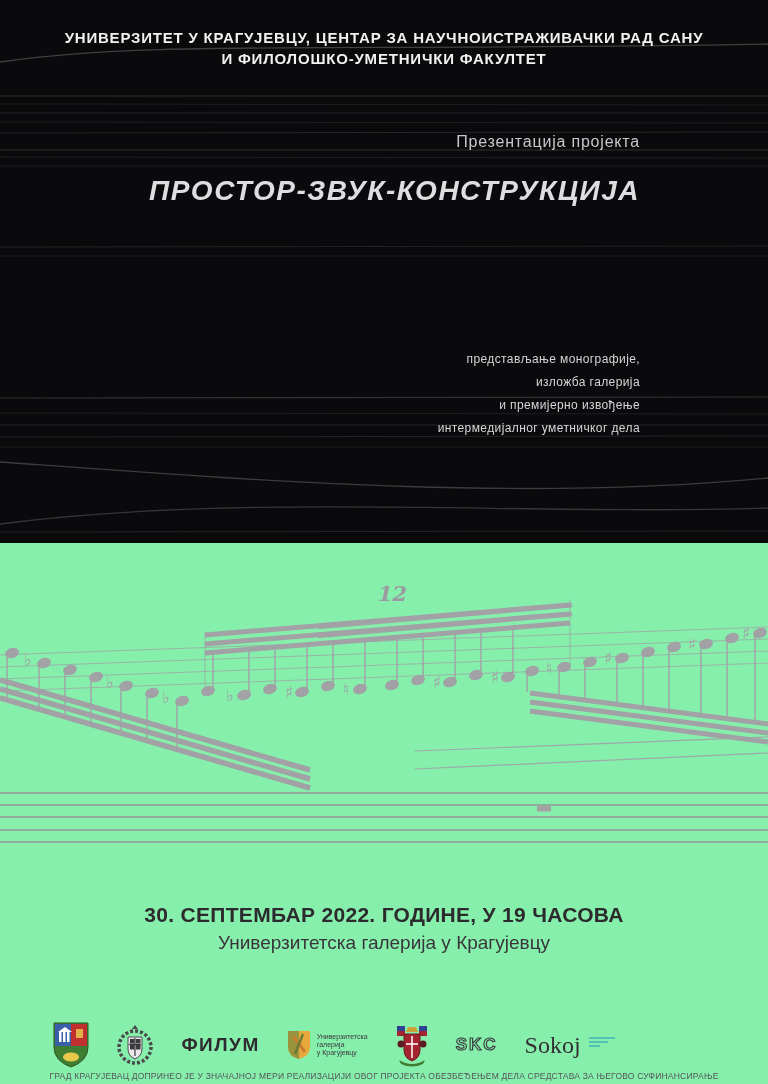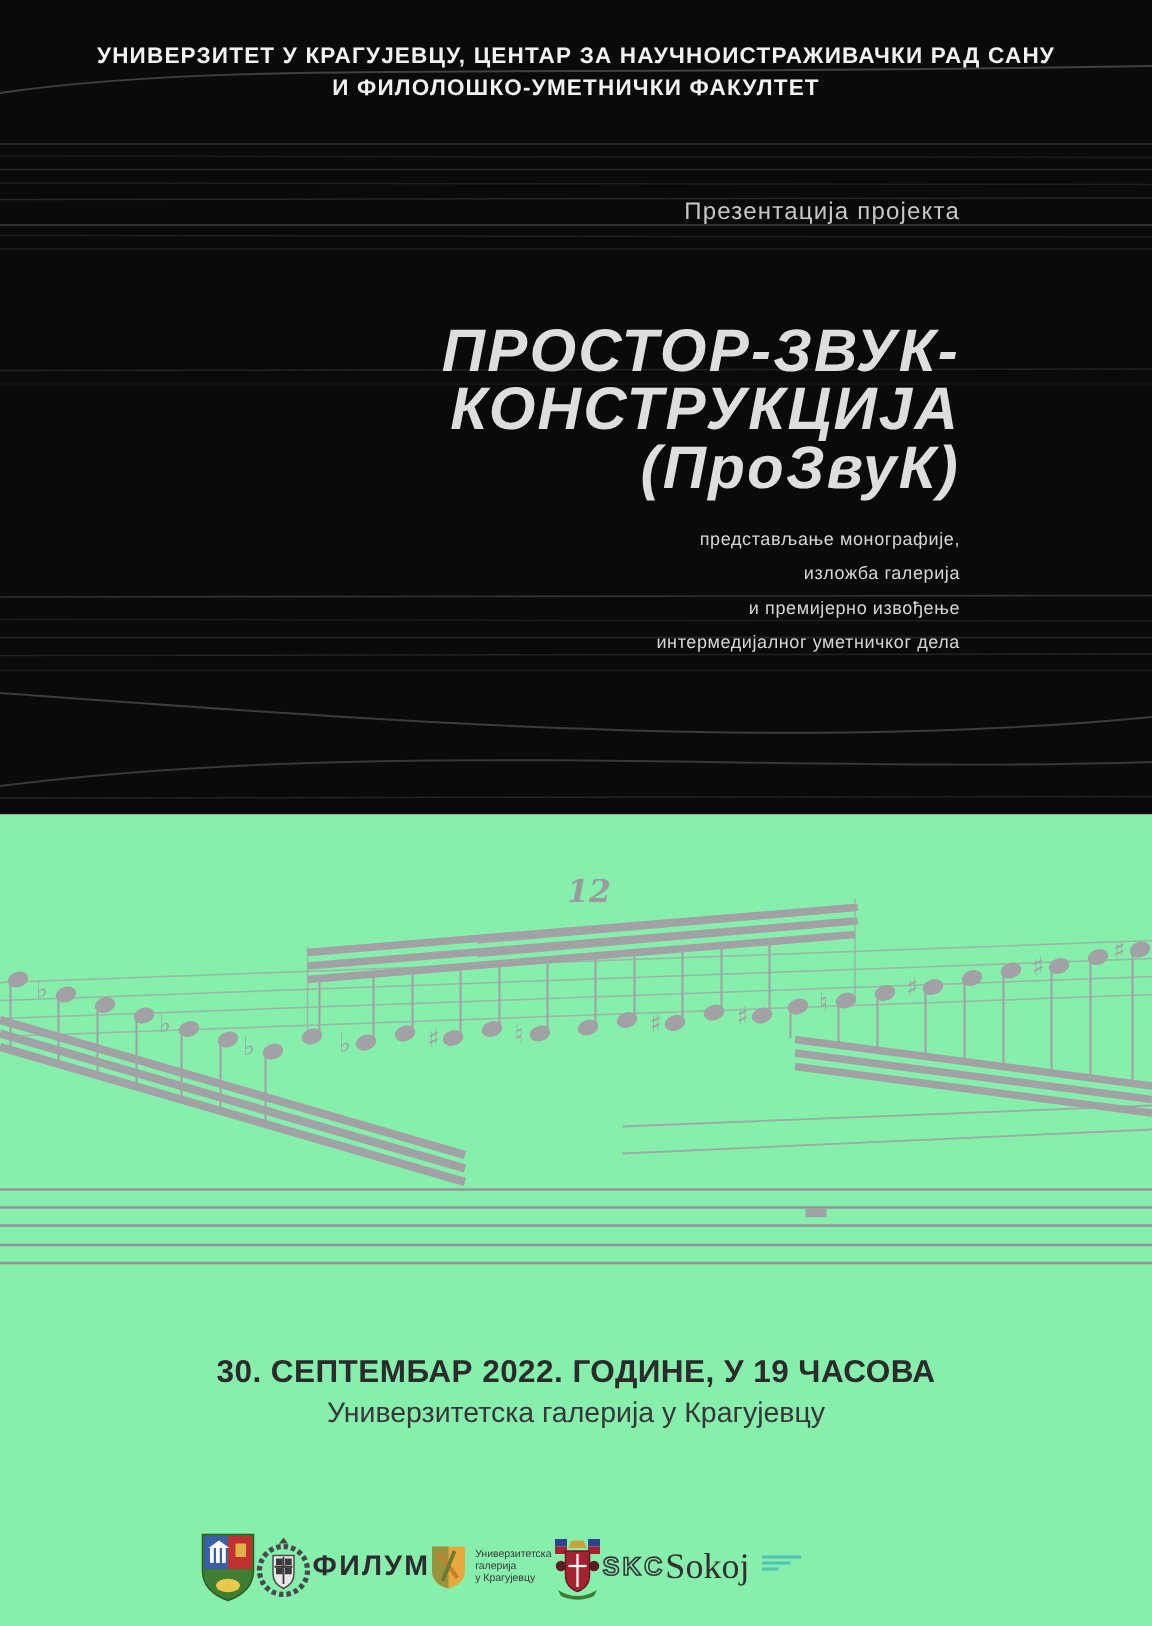--- a/index.html
+++ b/index.html
@@ -19,21 +19,21 @@
     text-align:center;color:#f1f1f1;font-weight:bold;
     font-size:15px;line-height:21px;letter-spacing:.8px;
   }
   .presentation-label{
     position:absolute;top:133px;right:128px;
     color:#c7c7c9;font-size:16px;letter-spacing:.8px;
   }
   .main-title{
     position:absolute;top:171px;right:128px;text-align:right;
     color:#dedee0;font-weight:bold;font-style:italic;
-    font-size:40px;line-height:39px;letter-spacing:1.5px;margin-top:44px;
+    font-size:28px;line-height:39px;letter-spacing:1.5px;
   }
   .subtitle{
     position:absolute;top:348px;right:128px;text-align:right;
     color:#d6d6d8;font-size:12px;line-height:23px;letter-spacing:.4px;
   }
   
   .gray-section{
     position:absolute;top:543px;left:0;width:768px;height:541px;
     background:#86efac;
   }
@@ -43,21 +43,21 @@
   }
   .event-datetime{
     color:#2c2a2d;font-weight:bold;font-size:21px;letter-spacing:.3px;
   }
   .event-venue{
     margin-top:5px;color:#38363a;font-size:19px;
   }
   
   .logos-row{
     position:absolute;top:478px;left:0;width:668px;height:48px;
-    display:flex;justify-content:center;align-items:center;
+    display:flex;justify-content:center;align-items:center;gap:27px;
   }
   .logo-item{display:flex;align-items:center;gap:6px;}
   .filum-text{
     font-size:19px;font-weight:bold;color:#2e2c30;letter-spacing:1.5px;
   }
   .gallery-text{
     font-size:7px;line-height:8px;color:#3a383c;text-align:left;
   }
   .skc-text{
     font-size:17px;font-weight:bold;letter-spacing:2px;
@@ -111,21 +111,20 @@
 
     <div class="header">
       <div>УНИВЕРЗИТЕТ У КРАГУЈЕВЦУ, ЦЕНТАР ЗА НАУЧНОИСТРАЖИВАЧКИ РАД САНУ</div>
       <div>И ФИЛОЛОШКО-УМЕТНИЧКИ ФАКУЛТЕТ</div>
     </div>
 
     <div class="presentation-label">Презентација пројекта</div>
 
     <div class="main-title">
       <div>ПРОСТОР-ЗВУК-КОНСТРУКЦИЈА</div>
-      <div>(ПроЗвуК)</div>
     </div>
 
     <div class="subtitle">
       <div>представљање монографије,</div>
       <div>изложба галерија</div>
       <div>и премијерно извођење</div>
       <div>интермедијалног уметничког дела</div>
     </div>
   </div>
 
@@ -325,14 +324,15 @@
         <span class="sokoj-text">Sokoj</span>
         <span class="sokoj-ticks">
           <span class="t1"></span>
             <span class="t2"></span>
             <span class="t3"></span>
         </span>
       </div>
 
     </div>
 
+    <div class="fine-print">ГРАД КРАГУЈЕВАЦ ДОПРИНЕО ЈЕ У ЗНАЧАЈНОЈ МЕРИ РЕАЛИЗАЦИЈИ ОВОГ ПРОЈЕКТА ОБЕЗБЕЂЕЊЕМ ДЕЛА СРЕДСТАВА ЗА ЊЕГОВО СУФИНАНСИРАЊЕ</div>
   </div>
 </div>
 
 </body></html>

